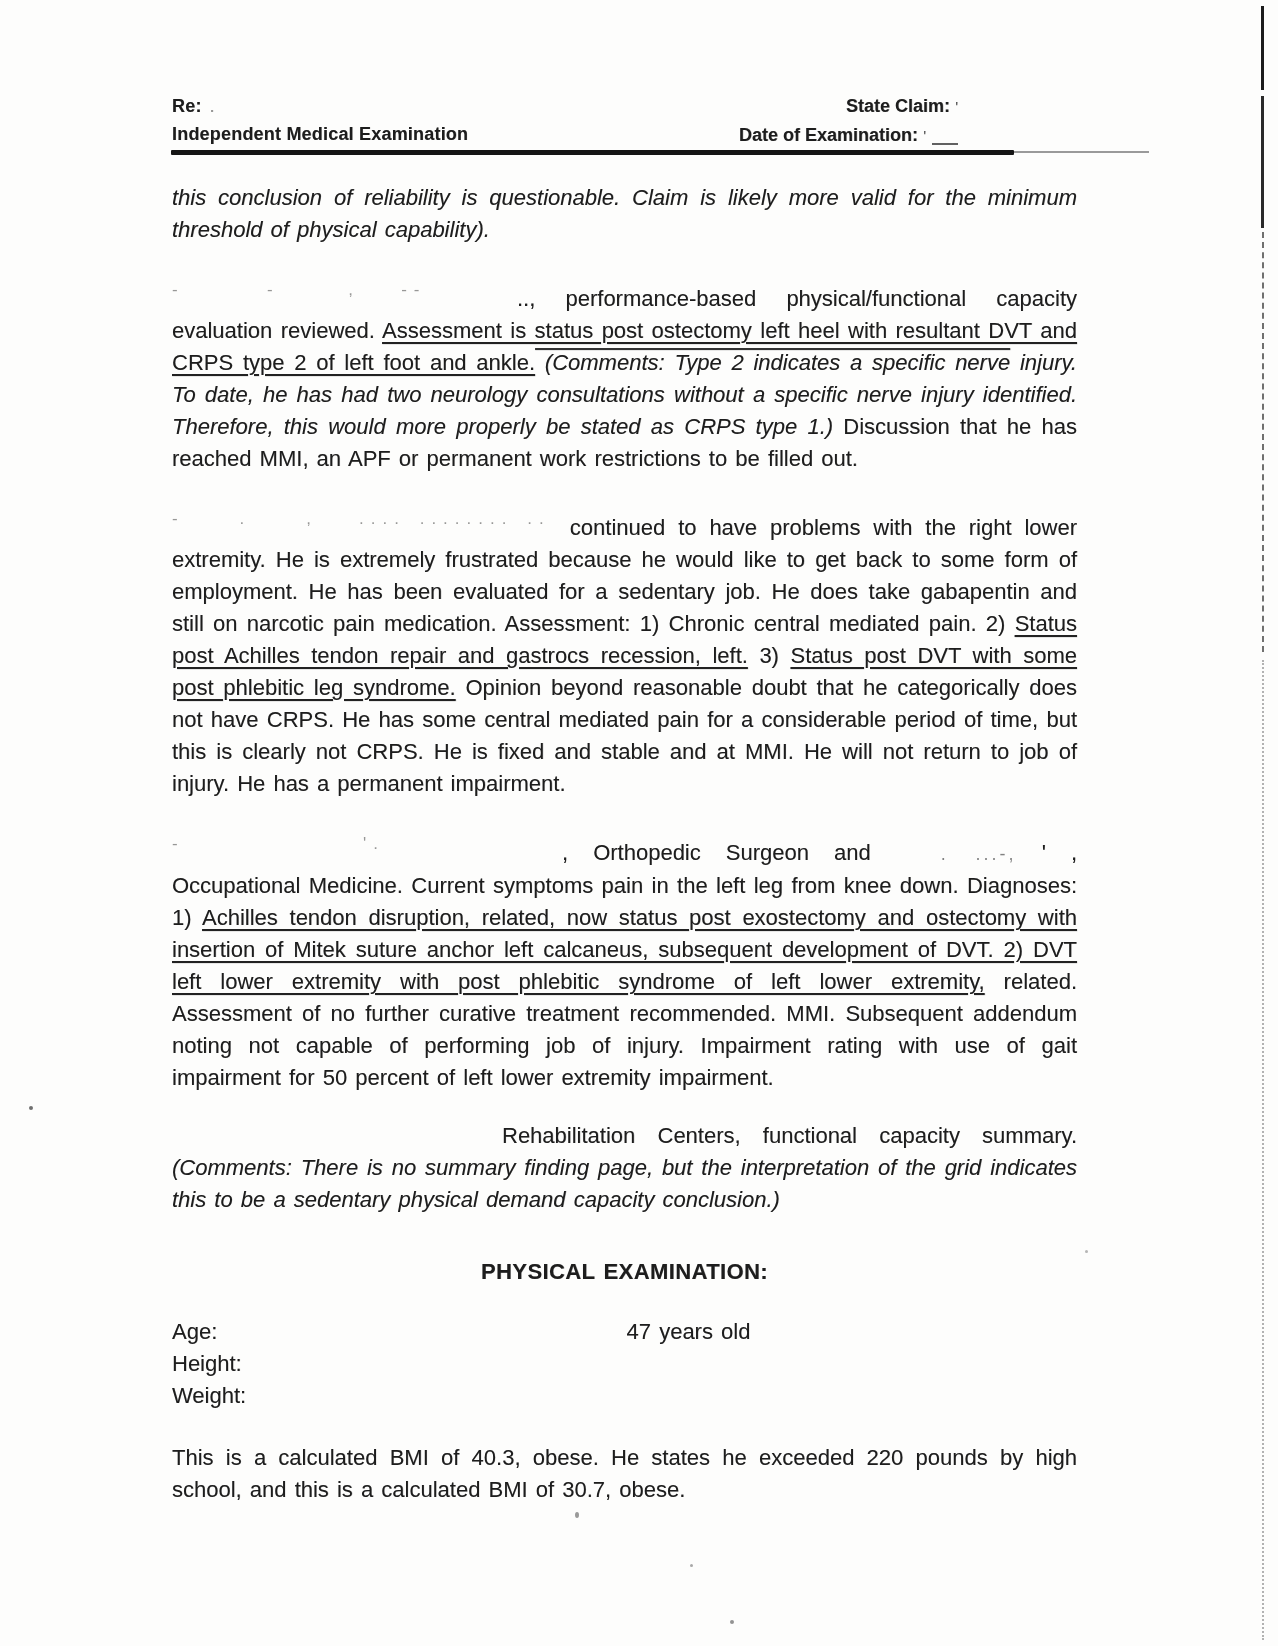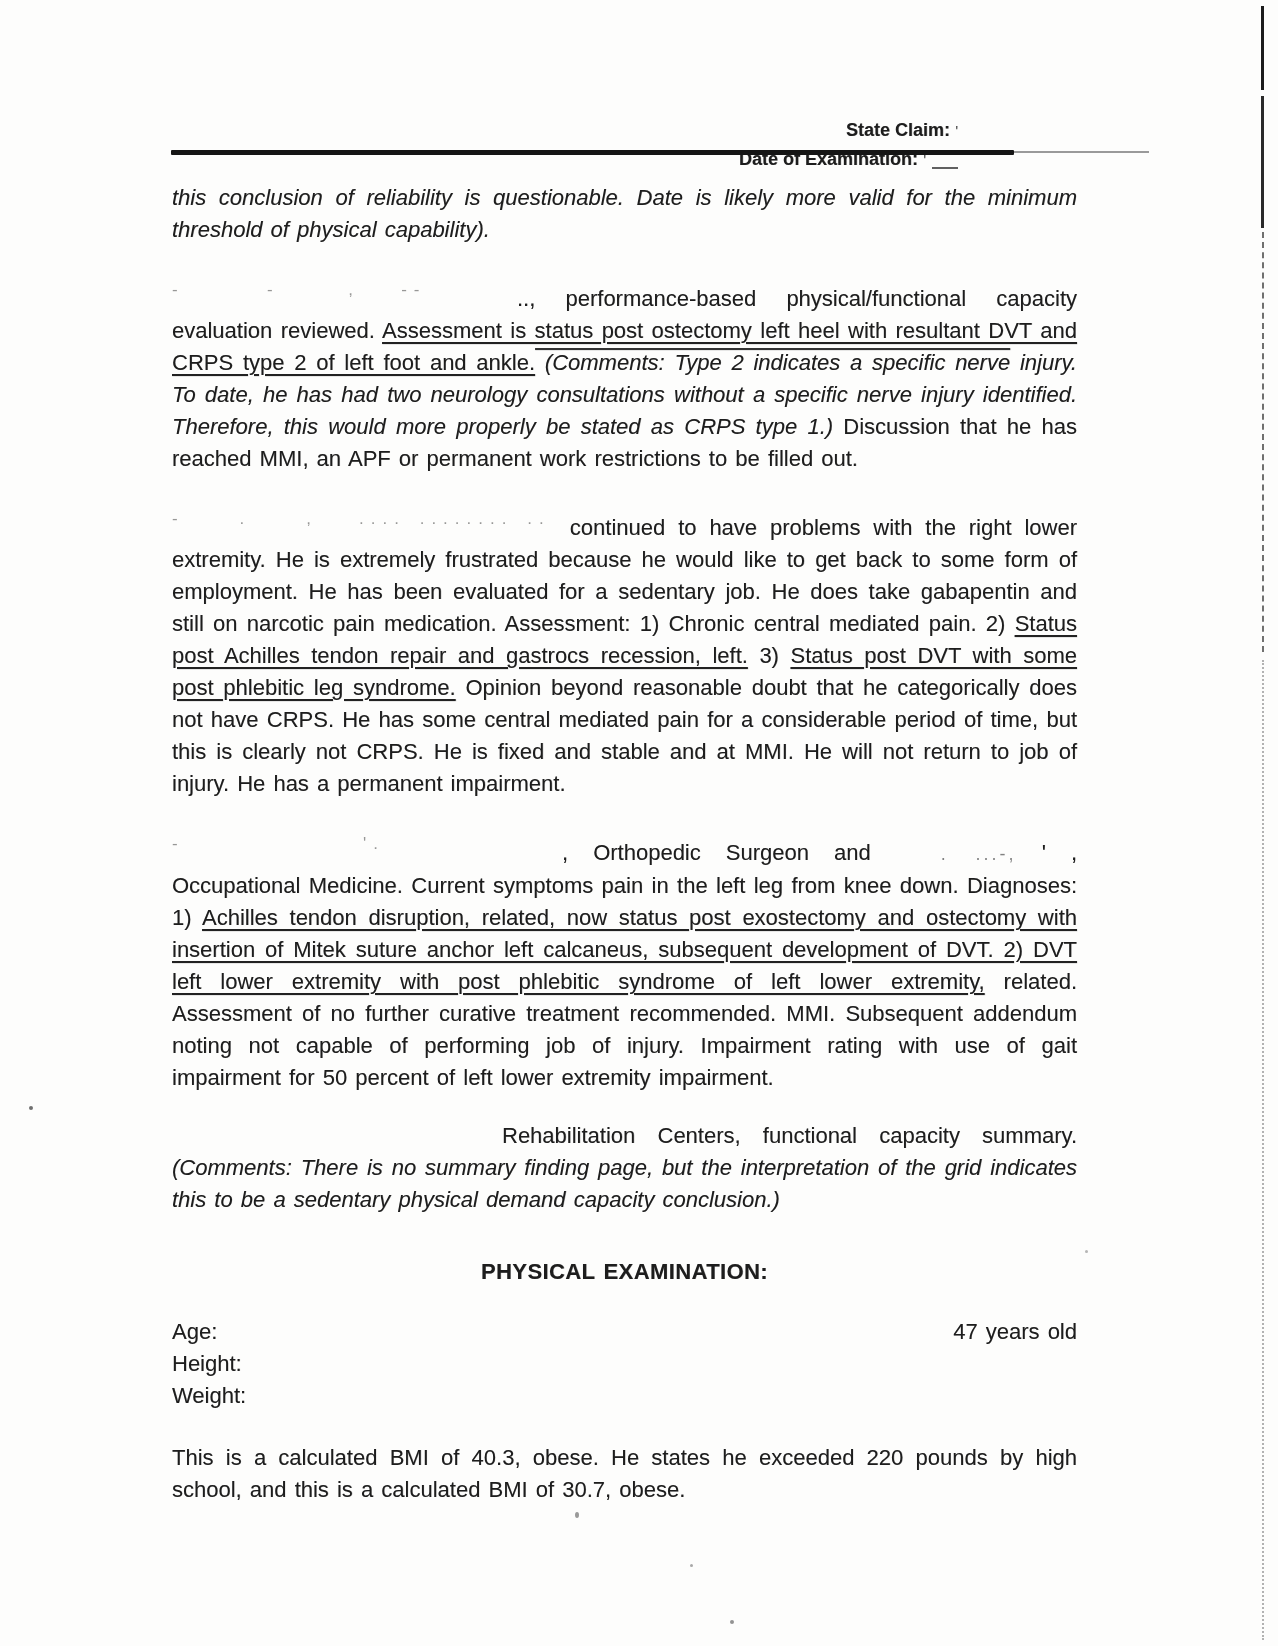--- a/index.html
+++ b/index.html
@@ -18,21 +18,20 @@
     position:absolute;left:172px;top:92px;
     font-size:18px;font-weight:bold;line-height:28px;
     letter-spacing:.2px;white-space:nowrap;
     text-shadow:.3px .3px 0 rgba(0,0,0,.35);
   }
   .hdr-right{
     position:absolute;top:92px;left:718px;width:240px;
     font-size:18px;font-weight:bold;line-height:28px;
     text-align:right;white-space:nowrap;
     text-shadow:.3px .3px 0 rgba(0,0,0,.35);
-    margin-top:24px;
   }
   .tick{font-weight:normal;opacity:.75;font-size:15px;}
   .re-mark{font-weight:normal;opacity:.5;padding-left:8px;}
   .date-underscore{
     display:inline-block;width:26px;height:2px;background:#3a3a3a;
     margin-left:6px;vertical-align:-4px;opacity:.8;
   }
   .hdr-rule{
     position:absolute;left:171px;top:150px;width:843px;height:5px;
     background:#151515;border-radius:1px;
@@ -78,57 +77,63 @@
   
   .section-heading{
     margin-top:40px;
     font-size:22px;font-weight:bold;letter-spacing:.4px;
     text-align:center;
     text-shadow:.4px .4px 0 rgba(0,0,0,.4);
   }
   .exam-list{margin-top:28px;line-height:32px;}
   .exam-row{display:flex;}
   .exam-label{width:128px;flex:0 0 128px;}
-  .exam-value{flex:1;text-align:right;}
+  .exam-value{flex:1;text-align:center;}
   .para-last{margin-top:30px;}
   
   .vline-solid-a{position:absolute;left:1261px;top:6px;width:3px;height:84px;background:#1c1c1c;}
   .vline-solid-b{position:absolute;left:1261px;top:96px;width:3px;height:132px;background:#2a2a2a;}
   .vline-dash{position:absolute;left:1262px;top:232px;width:0;height:420px;border-left:2px dashed #4d4d4d;opacity:.8;}
   .vline-dot{position:absolute;left:1262px;top:660px;width:0;height:980px;border-left:2px dotted #8b8b8b;opacity:.65;}
   .speck{position:absolute;background:#6f6f6f;border-radius:50%;}
   .speck.s1{left:29px;top:1106px;width:4px;height:4px;}
   .speck.s2{left:575px;top:1512px;width:4px;height:6px;opacity:.7;}
   .speck.s3{left:690px;top:1564px;width:3px;height:3px;opacity:.6;}
   .speck.s4{left:730px;top:1620px;width:4px;height:4px;opacity:.75;}
   .speck.s5{left:1085px;top:1250px;width:3px;height:3px;opacity:.5;}
 </style>
 </head>
 <body>
 
 <div class="page">
 
+  <div class="hdr-left">
+    <div>
+      <span>Re:</span><span class="re-mark">.</span>
+    </div>
+    <div>Independent Medical Examination</div>
+  </div>
 
   <div class="hdr-right">
     <div>
       <span>State Claim:</span>
       <span class="tick">'</span>
     </div>
     <div>
       <span>Date of Examination:</span>
       <span class="tick">'</span><span class="date-underscore"></span>
     </div>
   </div>
 
   <div class="hdr-rule"></div>
 
   <div class="doc">
 
     <p class="para it">
-      <span>this conclusion of reliability is questionable.  Date is likely more valid for the minimum threshold of physical capability).</span>
+      <span>this conclusion of reliability is questionable.  Claim is likely more valid for the minimum threshold of physical capability).</span>
     </p>
 
     <p class="para">
       <span class="redact w345"><span class="marks">-      -     ,   --</span></span><span>..,  performance-based  physical/functional  capacity evaluation reviewed.  </span><span class="u">Assessment is status post ostectomy left heel with resultant DVT and CRPS type 2 of left foot and ankle.</span><span class="it ol"> (Comments:  Type 2 indicates a specific nerve</span><span class="it"> injury.  To date, he has had two neurology consultations without a specific nerve injury identified.  Therefore, this would more properly be stated as CRPS type 1.)</span><span>  Discussion that he has reached MMI, an APF or permanent work restrictions to be filled out.</span>
     </p>
 
     <p class="para">
       <span class="redact w385"><span class="marks">-    .    ,   .... ........ ..    ,</span></span><span> continued to have problems with the right lower extremity.  He is extremely frustrated because he would like to get back to some form of employment.  He has been evaluated for a sedentary job.  He does take gabapentin and still on narcotic pain medication.  Assessment:  1)  Chronic central mediated pain.  2)  </span><span class="u">Status post Achilles tendon repair and gastrocs recession, left.</span><span>  3)  </span><span class="u">Status post DVT with some post phlebitic leg syndrome.</span><span>  Opinion beyond reasonable doubt that he categorically does not have CRPS.  He has some central mediated pain for a considerable period of time, but this is clearly not CRPS.  He is fixed and stable and at MMI.  He will not return to job of injury.  He has a permanent impairment.</span>
     </p>
 

